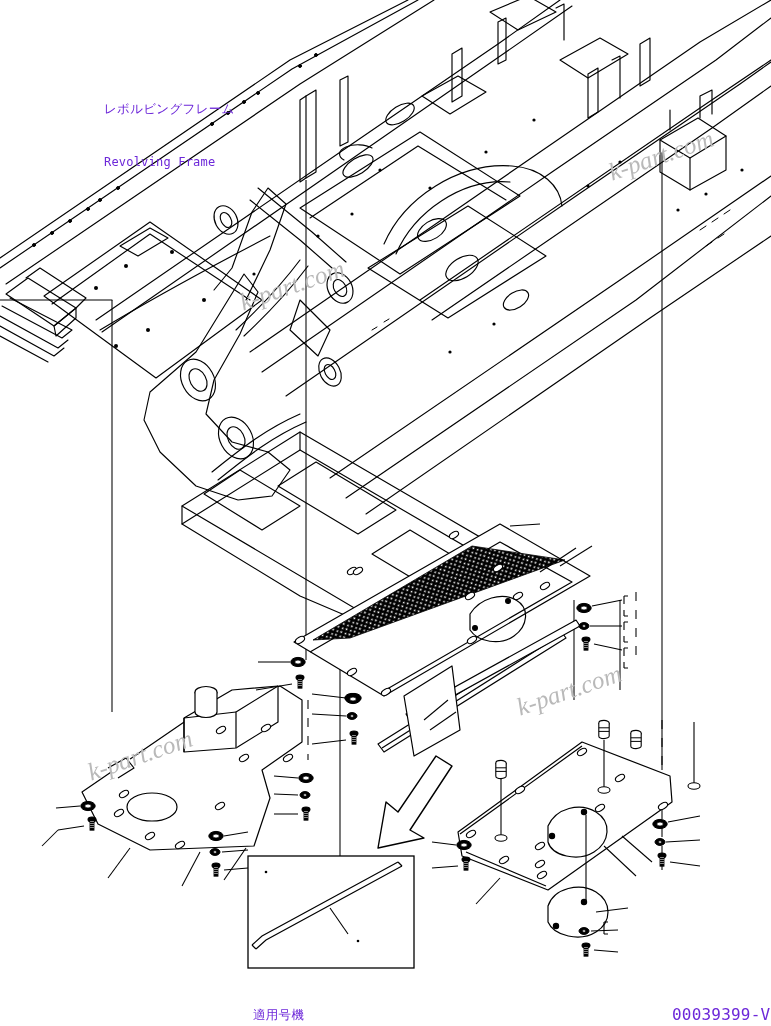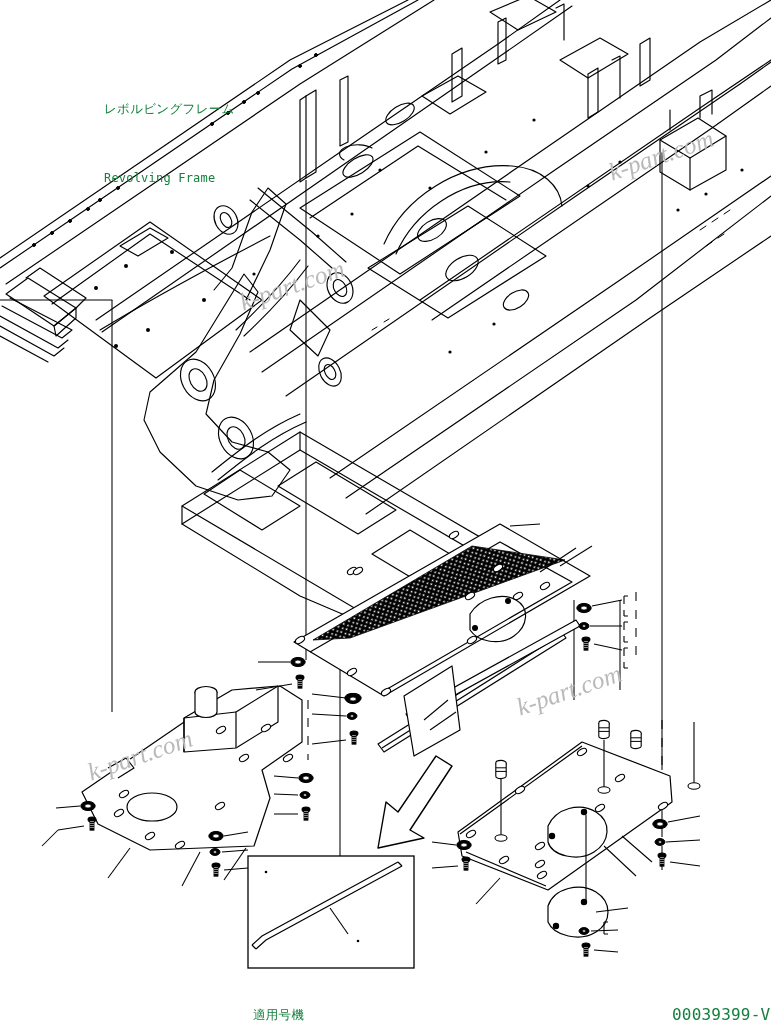--- a/index.html
+++ b/index.html
@@ -20,36 +20,36 @@
     overflow: hidden;
   }
   #drawing {
     position: absolute;
     left: 0; top: 0;
     width: 771px;
     height: 1026px;
   }
   .lbl {
     position: absolute;
-    color: #15803d;
+    color: #6d28d9;
     white-space: pre;
     line-height: 1.18;
   }
   .lbl-jp {
     font-family: "DejaVu Sans", sans-serif;
     font-size: 12.5px;
     letter-spacing: 0.3px;
   }
   .lbl-en {
     font-family: "DejaVu Sans Mono", monospace;
     font-size: 12px;
     letter-spacing: 0.2px;
   }
   #frame-caption { left: 104px; top: 64px; }
-  #frame-caption .lbl-en { margin-top: 17px; }
+  #frame-caption .lbl-en { margin-top: 1px; }
   #serial-caption { left: 253px; top: 970px; }
   #drawing-number {
     left: 672px; top: 1006px;
     font-family: "DejaVu Sans Mono", monospace;
     font-size: 16px;
     letter-spacing: 0.2px;
   }
   .watermark {
     position: absolute;
     font-family: "Liberation Serif", serif;

